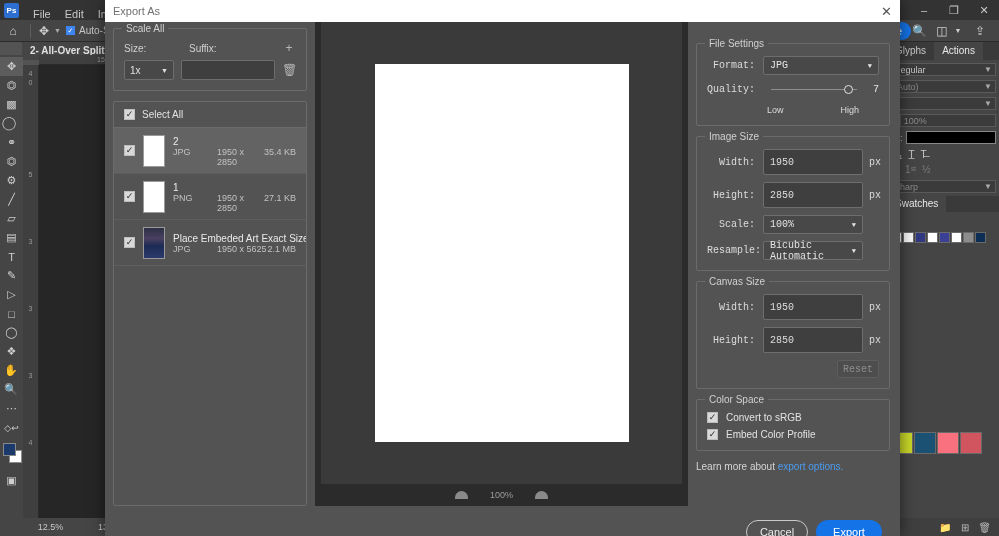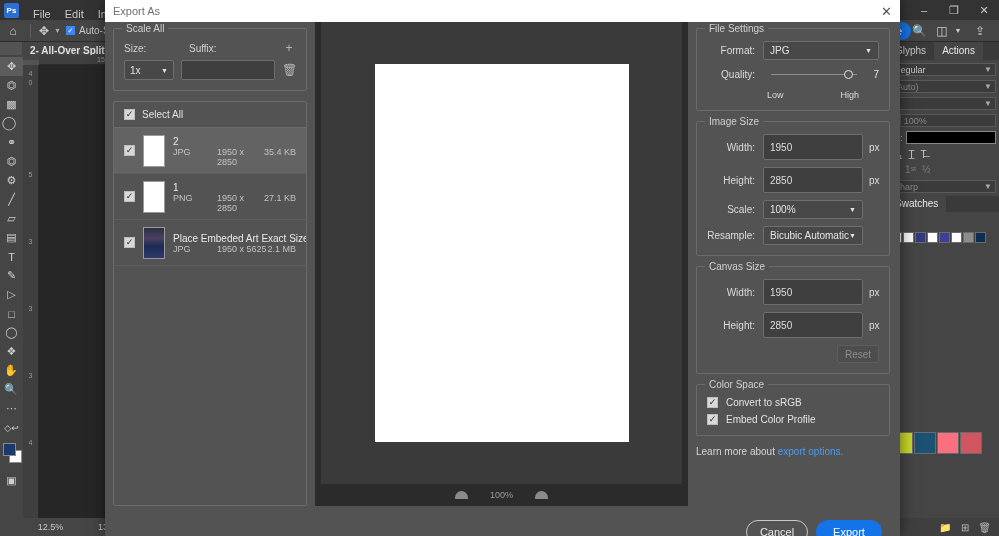--- a/index.html
+++ b/index.html
@@ -162,22 +162,22 @@
   .ptab { font-size:10px; color:#9d9d9d; padding-bottom:4px; }
   .ptab.active { color:#ffffff; border-bottom:2px solid #e8e8e8; }
   .preview-stage { flex:1; background:#3a3a3a; margin:0 6px; position:relative;
                    display:flex; align-items:center; justify-content:center; }
   .preview-img { width:254px; height:378px; background:#ffffff; }
   .preview-zoom { height:22px; display:flex; align-items:center; justify-content:center;
                   gap:22px; color:#9d9d9d; font-size:9px; flex-shrink:0; }
   .zoom-btn { width:13px; height:8px; background:#8a8a8a; border-radius:7px 7px 0 0; }
 
   
-  .dlg-right { width:212px; background:#535353; padding:6px 10px 0 8px; overflow:hidden; }
-  .fld-row { display:flex; align-items:center; margin-bottom:7px; }
+  .dlg-right { width:212px; background:#535353; padding:21px 10px 0 8px; overflow:hidden; }
+  .fld-row { display:flex; align-items:center; margin-bottom:7px;font-family:Liberation Mono, monospace; }
   .fld-label { width:56px; text-align:right; padding-right:8px; font-size:10px; color:#dcdcdc; }
   .fld-input { flex:1; height:26px; background:#3f3f3f; border:1px solid #6e6e6e;
                border-radius:2px; font-size:10px; color:#dedede;
                display:flex; align-items:center; padding:0 6px; }
   .fld-select { flex:1; height:19px; background:#484848; border:1px solid #6e6e6e;
                 border-radius:2px; font-size:10px; color:#e4e4e4;
                 display:flex; align-items:center; justify-content:space-between; padding:0 6px; }
   .unit { width:16px; padding-left:6px; font-size:10px; color:#dcdcdc; }
   .qual-row { display:flex; align-items:center;gap:8px; }
   .slider-wrap { flex:1; position:relative; height:14px; display:flex; align-items:center; }

